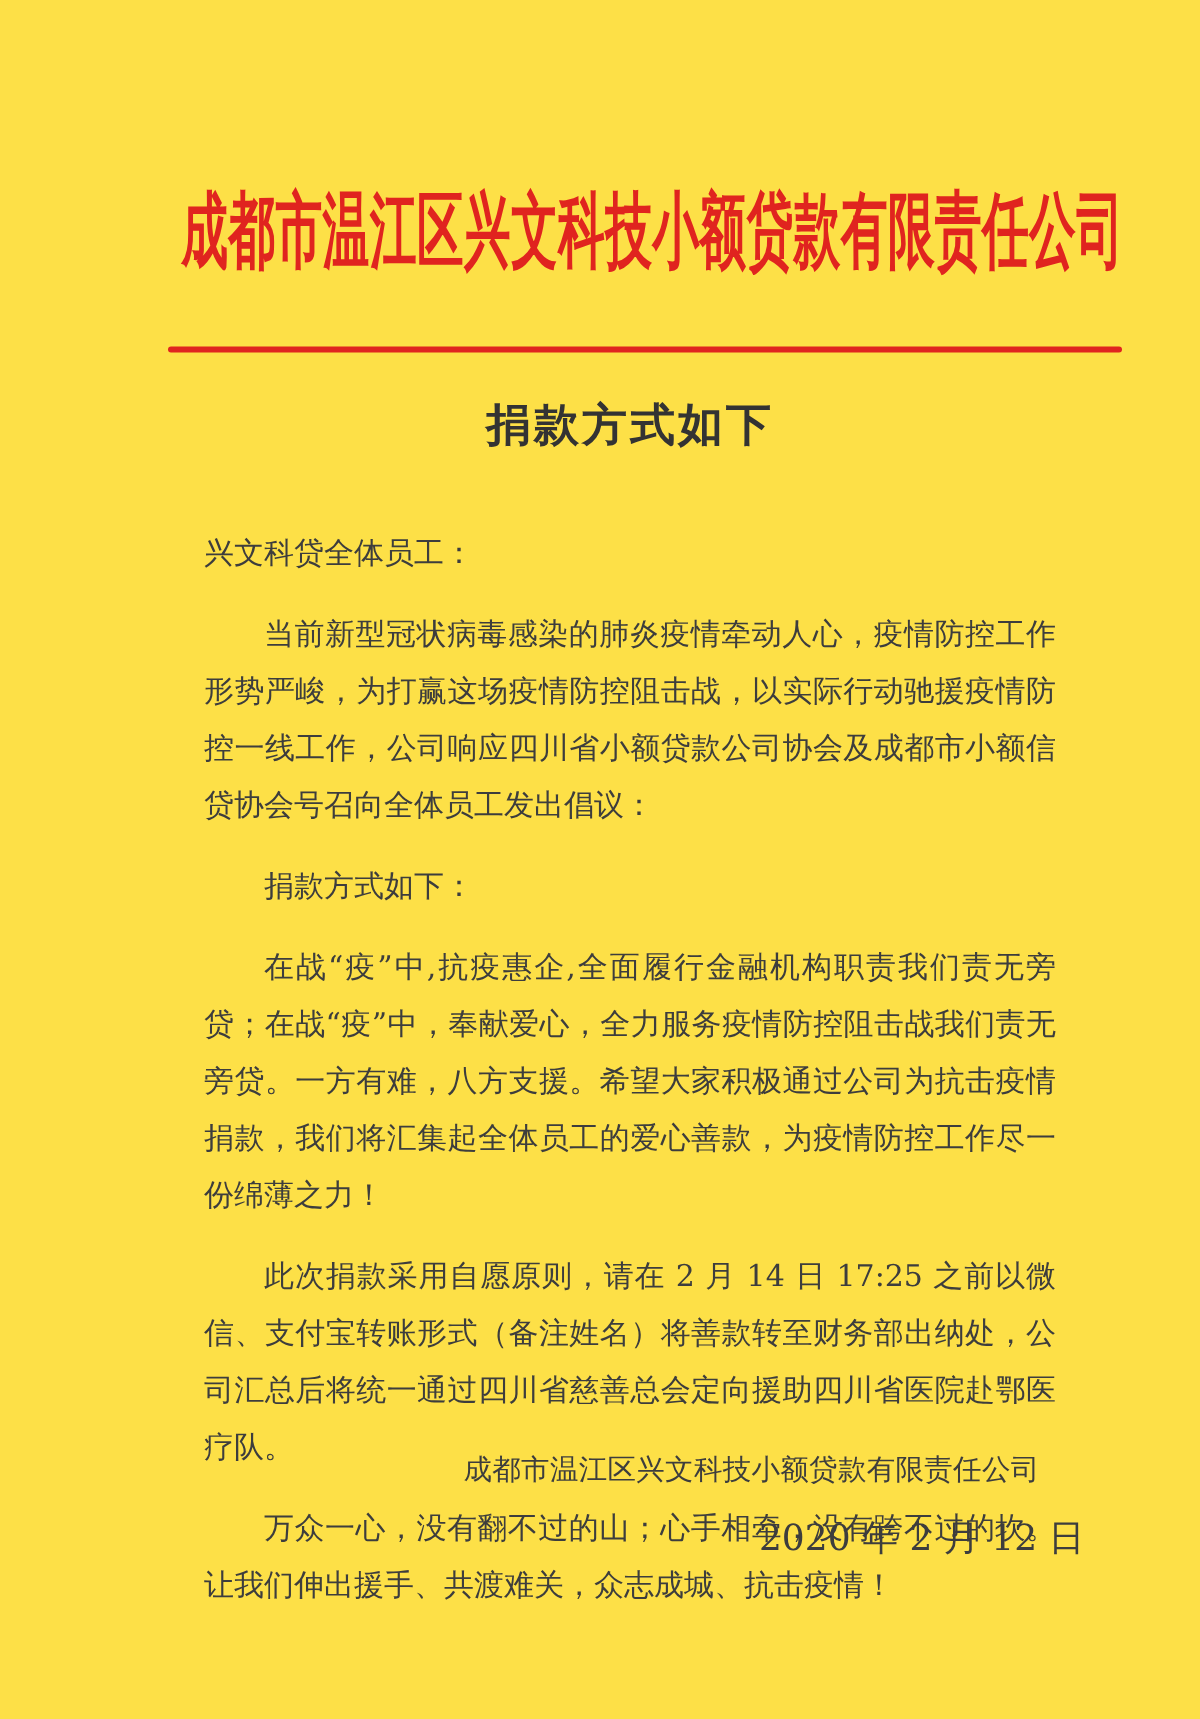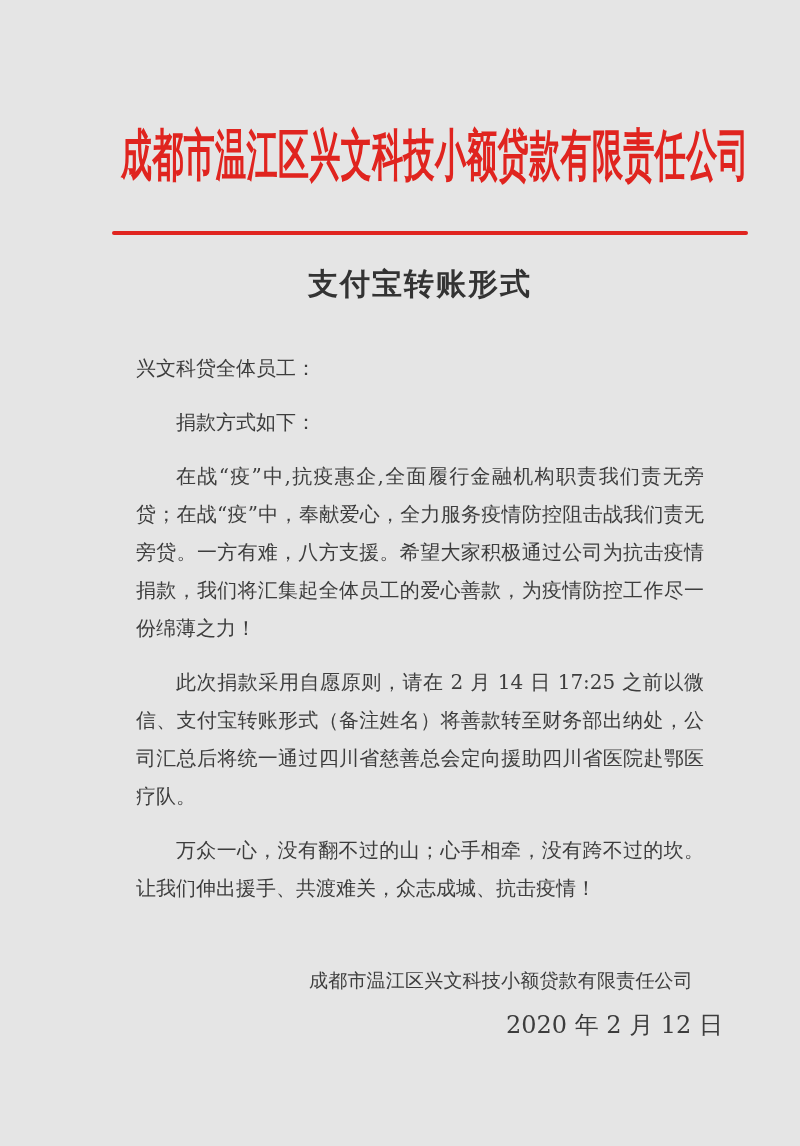--- a/index.html
+++ b/index.html
@@ -4,21 +4,21 @@
 <style>
   html, body {
     margin: 0;
     padding: 0;
     background: #ffffff;
   }
   .page {
     position: relative;
     width: 800px;
     height: 1146px;
-    background: #e5e5e5;
+    background: #fde047;
     overflow: hidden;
     font-family: "DejaVu Serif", "Liberation Serif", serif;
     color: #3d3d3d;
   }
   
   .letterhead {
     position: absolute;
     left: 121px;
     top: 128px;
     font-size: 31px;
@@ -100,24 +100,25 @@
 </style>
 </head>
 <body>
 
 <div class="page">
 
   <div class="letterhead" style="color: rgb(224, 36, 31);">成都市温江区兴文科技小额贷款有限责任公司</div>
 
   <div class="rule" style="background: rgb(224, 36, 31);"></div>
 
-  <h1 class="doc-title">支付宝转账形式</h1>
+  <h1 class="doc-title">捐款方式如下</h1>
 
   <div class="body-block">
     <p class="salutation">兴文科贷全体员工：</p>
+    <p class="para">当前新型冠状病毒感染的肺炎疫情牵动人心，疫情防控工作形势严峻，为打赢这场疫情防控阻击战，以实际行动驰援疫情防控一线工作，公司响应四川省小额贷款公司协会及成都市小额信贷协会号召向全体员工发出倡议：</p>
     <p class="para">捐款方式如下：</p>
     <p class="para">在战“疫”中,抗疫惠企,全面履行金融机构职责我们责无旁贷；在战“疫”中，奉献爱心，全力服务疫情防控阻击战我们责无旁贷。一方有难，八方支援。希望大家积极通过公司为抗击疫情捐款，我们将汇集起全体员工的爱心善款，为疫情防控工作尽一份绵薄之力！</p>
     <p class="para">此次捐款采用自愿原则，请在 2 月 14 日 17:25 之前以微信、支付宝转账形式（备注姓名）将善款转至财务部出纳处，公司汇总后将统一通过四川省慈善总会定向援助四川省医院赴鄂医疗队。</p>
     <p class="para">万众一心，没有翻不过的山；心手相牵，没有跨不过的坎。让我们伸出援手、共渡难关，众志成城、抗击疫情！</p>
   </div>
 
   <div class="signature">成都市温江区兴文科技小额贷款有限责任公司</div>
 
   <div class="date">2020 年 2 月 12 日</div>
 

